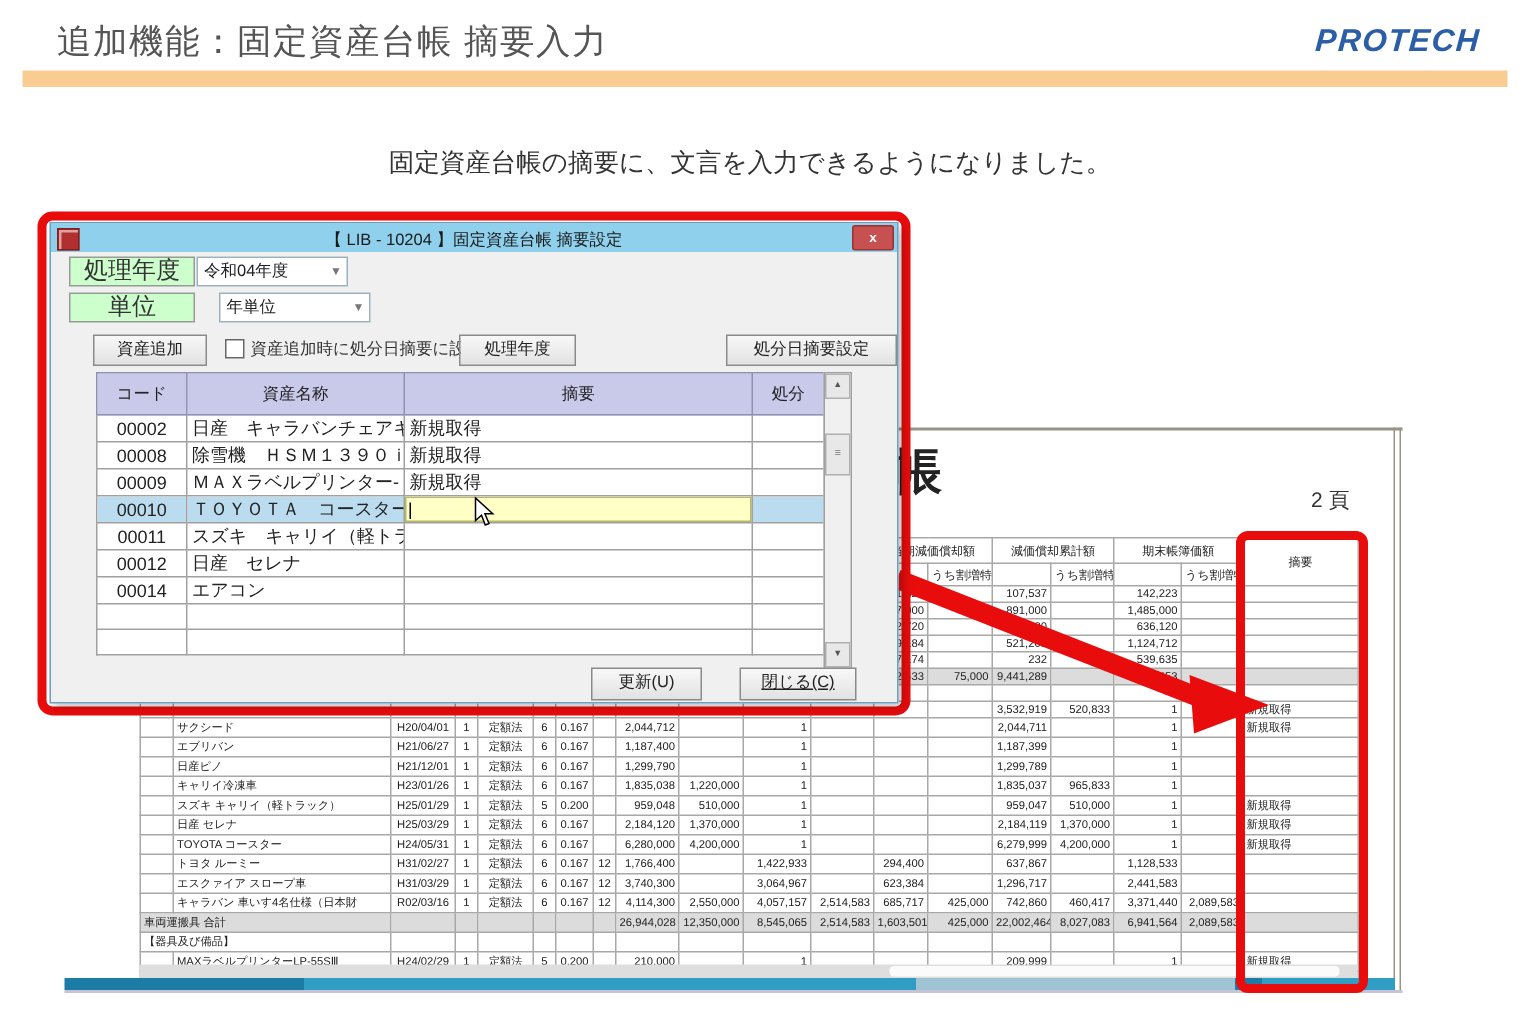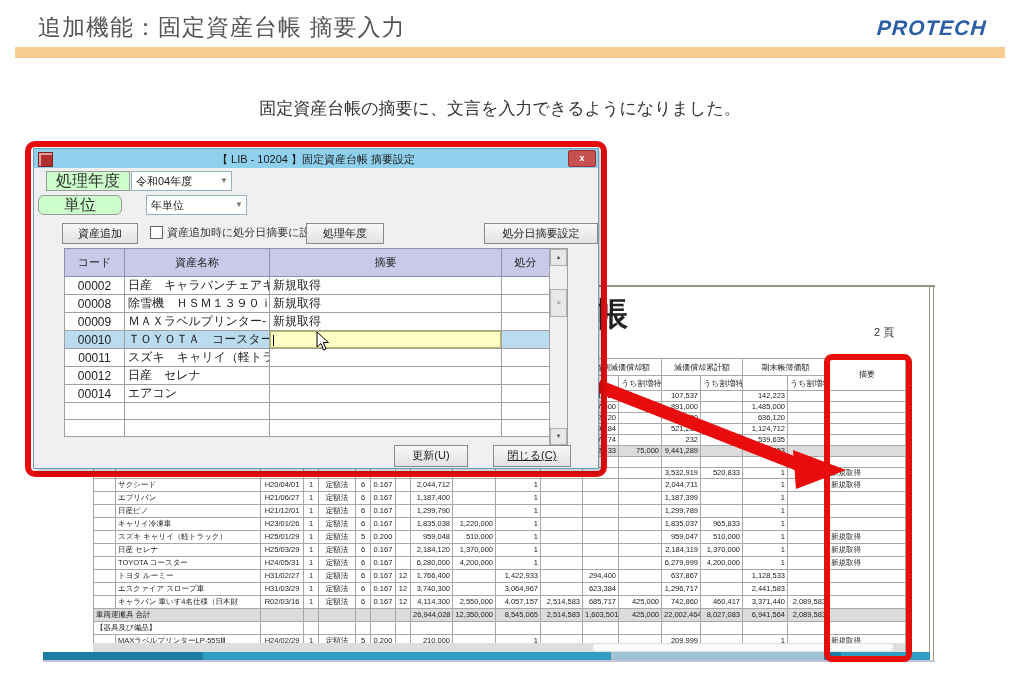--- a/index.html
+++ b/index.html
@@ -11,21 +11,21 @@
         color:#2b5ea7;letter-spacing:1px;transform:skewX(-4deg);}
   .orange-bar{position:absolute;left:15px;top:47px;width:990px;height:11px;background:#f9cd92;}
   .subtitle{position:absolute;left:0;top:97px;width:1000px;text-align:center;font-size:17px;color:#333;}
 
   
   .page-top-border{position:absolute;left:88px;top:285px;width:847px;height:2px;background:#9a9488;}
   .page-right-border{position:absolute;left:929px;top:285px;width:3px;height:377px;
         border-left:1px solid #9a9488;border-right:1px solid #9a9488;}
   .report-title{position:absolute;left:405px;top:292px;font-size:33px;font-weight:bold;color:#222;
         letter-spacing:5px;white-space:nowrap;}
-  .report-pageno{position:absolute;left:874px;top:325px;font-size:11px;color:#333;}
+  .report-pageno{position:absolute;left:874px;top:325px;font-size:14px;color:#333;}
   table.report{position:absolute;left:93px;top:358px;width:812px;border-collapse:collapse;
         table-layout:fixed;background:#fff;border:1px solid #666;}
   table.report th,table.report td{border:1px solid #a8a8a8;padding:0 2px;overflow:hidden;
         white-space:nowrap;font-weight:normal;}
   table.report thead th{font-size:8px;text-align:center;color:#222;}
   tr.h1 th{height:16px;}
   tr.h2 th{height:14px;}
   th.uchi{font-size:5px;color:#333;}
   tr.rrow td{height:12px;font-size:7.5px;line-height:1;color:#222;}
   tr.rrow.pre td{height:10px;}
@@ -627,21 +627,21 @@
         <div class="app-icon"></div>
         <div class="titlebar-text">【 LIB - 10204 】固定資産台帳 摘要設定</div>
         <div class="close-btn">x</div>
       </div>
 
       <div class="fld-label" style="left:12px;top:22px;">処理年度</div>
       <div class="dropdown" style="left:97px;top:22px;">
         <span>令和04年度</span>
         <span class="dd-arrow">▼</span>
       </div>
-      <div class="fld-label" style="left:4px;top:46px;border-radius:6px;">単位</div>
+      <div class="fld-label" style="left:12px;top:46px;">単位</div>
       <div class="dropdown" style="left:112px;top:46px;">
         <span>年単位</span>
         <span class="dd-arrow">▼</span>
       </div>
 
 
       <div class="btn" style="left:28px;top:74px;width:74px;">資産追加</div>
       <div class="chk"></div>
       <div class="chk-label">資産追加時に処分日摘要に設定</div>
       <div class="btn" style="left:272px;top:74px;width:76px;">処理年度</div>

